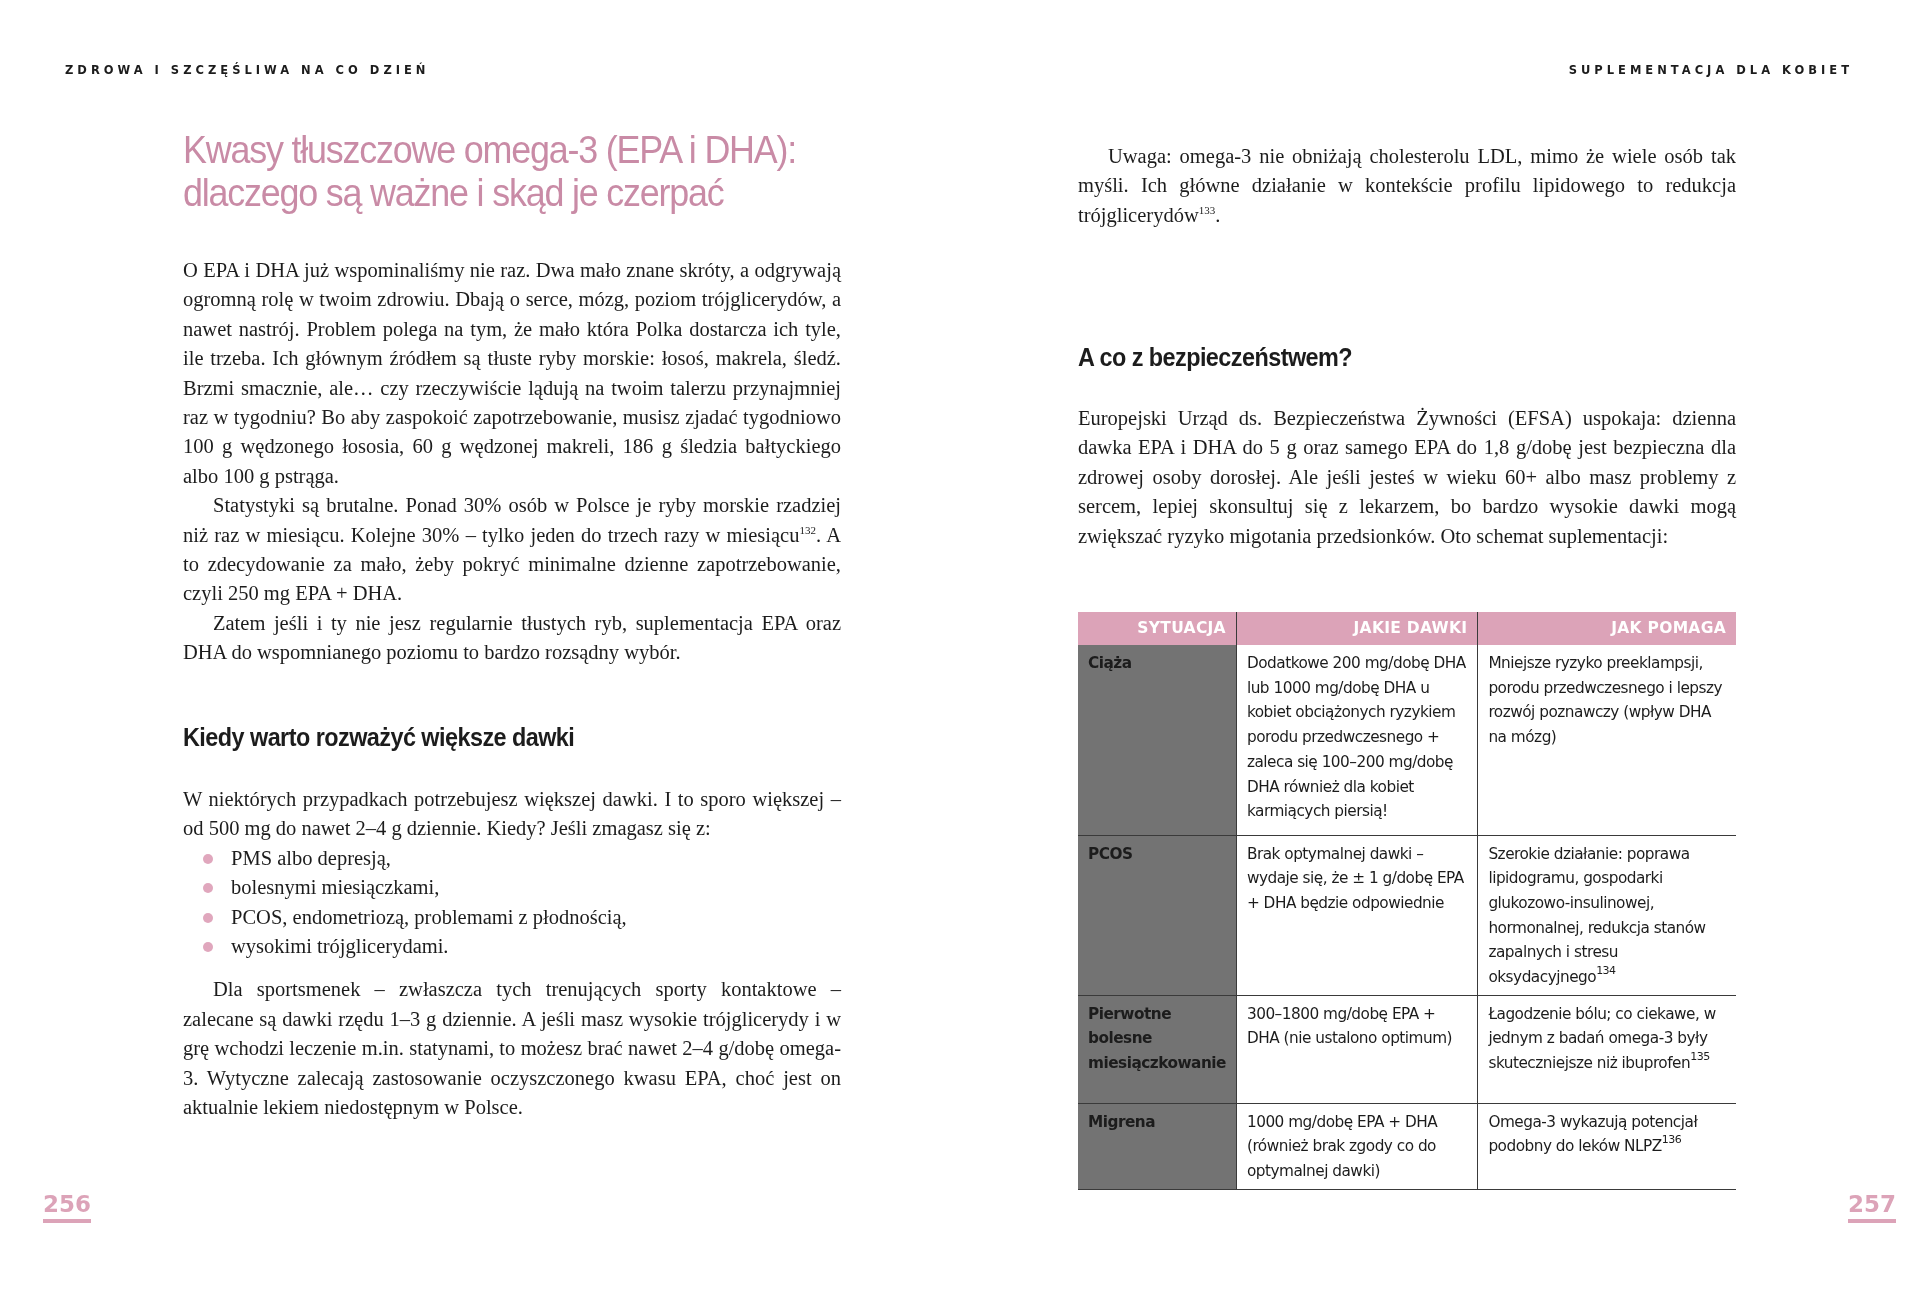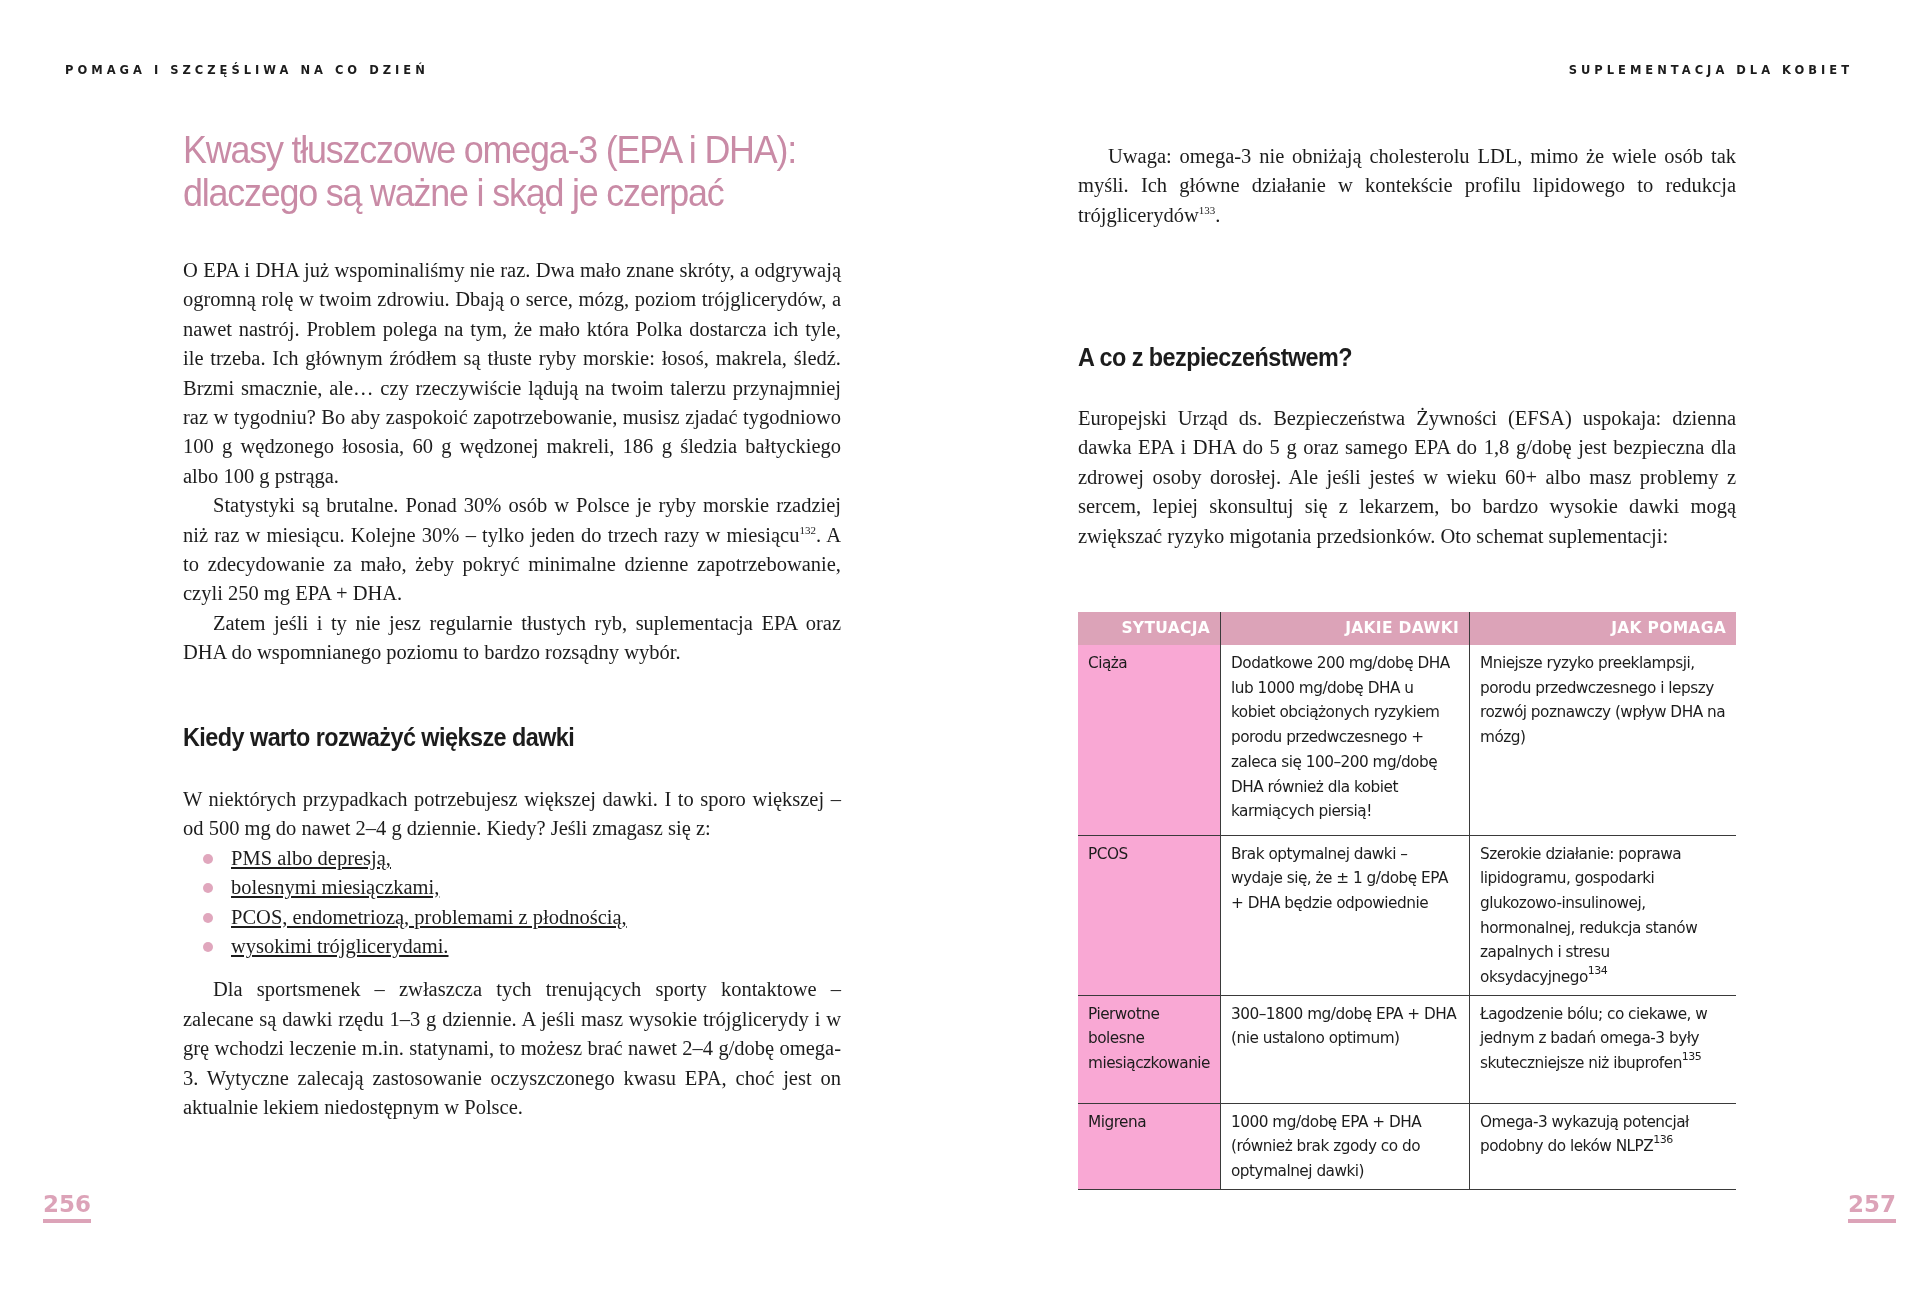--- a/index.html
+++ b/index.html
@@ -26,21 +26,21 @@
   }
   .body-col p { margin: 0; }
   .indent { text-indent: 30px; }
   sup { font-size: 11px; line-height: 0; vertical-align: 8px; }
   .h2 {
     font-family: "Liberation Sans", sans-serif;
     font-weight: bold; font-size: 26px; color: #1c1c1c;
     letter-spacing: -0.6px; transform: scaleX(0.9); transform-origin: left top;
     white-space: nowrap;
   }
-  ul.bullets { list-style: none; margin: 0; padding: 0; text-decoration: underline; }
+  ul.bullets { list-style: none; margin: 0; padding: 0; }
   ul.bullets li { position: relative; padding-left: 48px; text-align: left; }
   .dot {
     position: absolute; left: 20px; top: 10px; width: 10px; height: 10px;
     border-radius: 50%; background: #e0a7bd;
   }
   .page-num {
     font-family: "DejaVu Sans", sans-serif; font-weight: bold;
     font-size: 23px; color: #dca3b8; top: 1190px;
     border-bottom: 4px solid #dca3b8; padding-bottom: 1px; line-height: 28px;
   }
@@ -53,27 +53,27 @@
   table.dose th {
     background: #dca3b8; color: #ffffff; text-align: right;
     font-weight: bold; font-size: 15.5px; height: 33px; padding: 0 10px;
     letter-spacing: 0.3px;
   }
   table.dose th + th, table.dose td + td { border-left: 1.4px solid #3a3a3a; }
   table.dose td {
     vertical-align: top; padding: 6px 10px 5px 10px;
     border-bottom: 1.4px solid #3a3a3a;
   }
-  table.dose td.sit { background: #f9a8d4; font-weight: normal; }
+  table.dose td.sit { background: #737373; font-weight: bold; }
   .c1 { width: 122px; } .c2 { width: 229px; } .c3 { width: 247px; }
 </style>
 </head>
 <body>
 
-<div class="abs running-head" style="left:65px;">POMAGA I SZCZĘŚLIWA NA CO DZIEŃ</div>
+<div class="abs running-head" style="left:65px;">ZDROWA I SZCZĘŚLIWA NA CO DZIEŃ</div>
 
 <div class="abs title" style="left:183px; top:128px;">
   <div>Kwasy tłuszczowe omega-3 (EPA i DHA):</div>
   <div>dlaczego są ważne i skąd je czerpać</div>
 </div>
 
 <div class="abs body-col" style="left:183px; top:256px;">
   <p style="hyphens:auto;">O EPA i DHA już wspominaliśmy nie raz. Dwa mało znane skróty, a odgrywają ogromną rolę w twoim zdrowiu. Dbają o serce, mózg, poziom trójglicerydów, a nawet nastrój. Problem polega na tym, że mało która Polka dostarcza ich tyle, ile trzeba. Ich głównym źródłem są tłuste ryby morskie: łosoś, makrela, śledź. Brzmi smacznie, ale… czy rzeczywiście lądują na twoim talerzu przynajmniej raz w tygodniu? Bo aby zaspokoić zapotrzebowanie, musisz zjadać tygodniowo 100 g wędzonego łososia, 60 g wędzonej makreli, 186 g śledzia bałtyckiego albo 100 g pstrąga.</p>
   <p class="indent"><span>Statystyki są brutalne. Ponad 30% osób w Polsce je ryby morskie rzadziej niż raz w miesiącu. Kolejne 30% – tylko jeden do trzech razy w miesiącu</span><sup>132</sup><span>. A to zdecydowanie za mało, żeby pokryć minimalne dzienne zapotrzebowanie, czyli 250 mg EPA + DHA.</span></p>
   <p class="indent">Zatem jeśli i ty nie jesz regularnie tłustych ryb, suplementacja EPA oraz DHA do wspomnianego poziomu to bardzo rozsądny wybór.</p>

